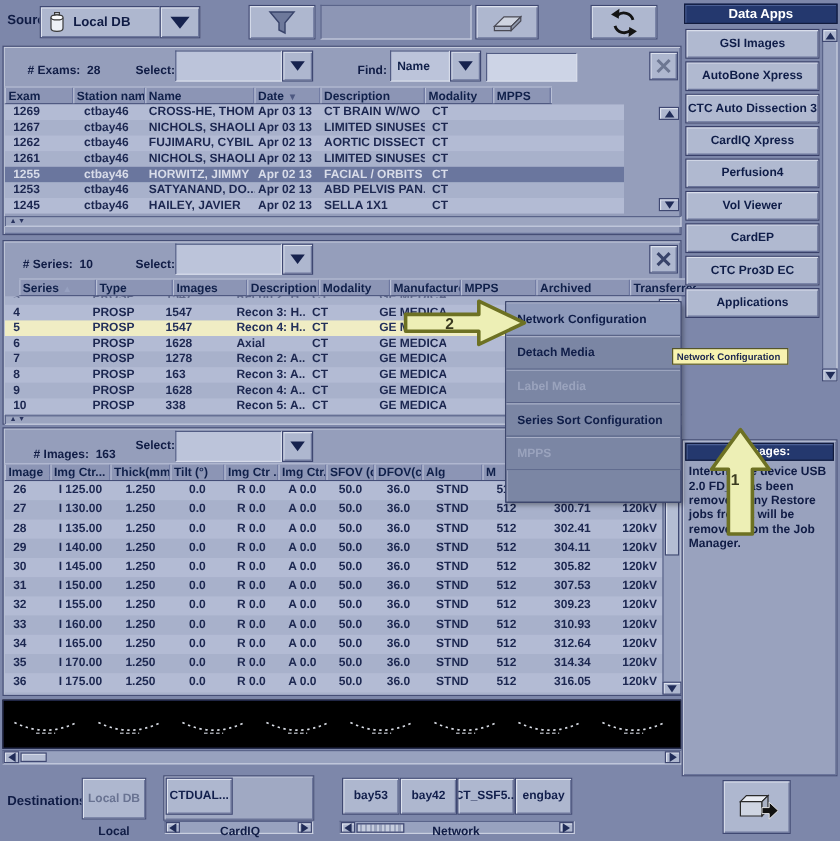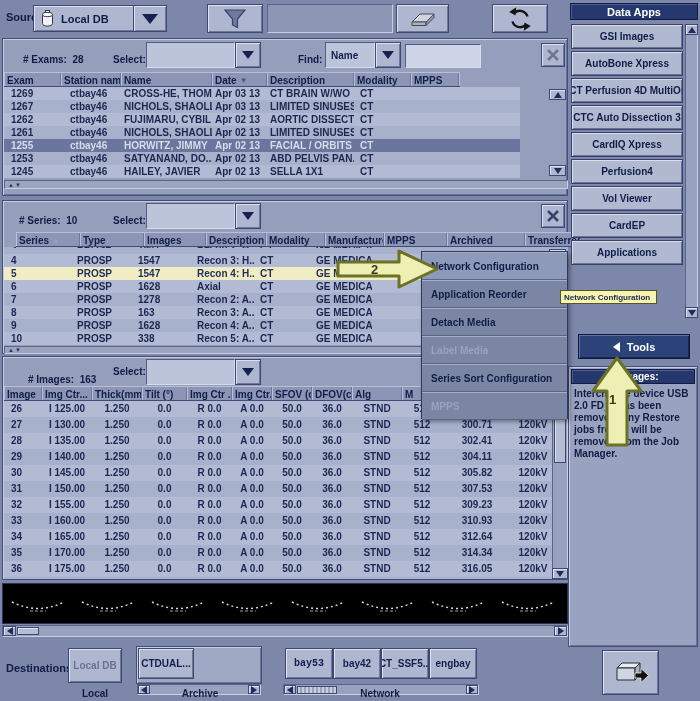--- a/index.html
+++ b/index.html
@@ -713,25 +713,25 @@
   <div class="abs panel" style="left:136px;top:646px;width:126px;height:38px;background:#a0a9c3;"></div>
   <div class="abs btn" style="left:138px;top:648px;width:56px;height:31px;font-size:10px;">CTDUAL...</div>
   <div class="abs track" style="left:137px;top:684px;width:124px;height:11px;">
     <div class="abs sarrow" style="left:0;top:0;width:12px;height:9px;">
         <span class="tl"></span>
       </div>
     <div class="abs sarrow" style="right:0;top:0;width:12px;height:9px;">
         <span class="tr"></span>
       </div>
   </div>
-  <div class="abs caption" style="left:160px;top:688px;width:80px;">Archive</div>
+  <div class="abs caption" style="left:160px;top:688px;width:80px;">CardIQ</div>
 
   <div class="abs" style="left:285px;top:648px;display:flex;">
 
-  <div class="btn i0" style="width:48px;height:31px;font-size:10px;overflow:hidden;font-family:Liberation Mono, monospace;">bay53</div>
+  <div class="btn i0" style="width:48px;height:31px;font-size:10px;overflow:hidden;">bay53</div>
       <div class="btn i1" style="width:48px;height:31px;font-size:10px;overflow:hidden;">bay42</div>
       <div class="btn i2" style="width:48px;height:31px;font-size:10px;overflow:hidden;">CT_SSF5...</div>
       <div class="btn i3" style="width:48px;height:31px;font-size:10px;overflow:hidden;">engbay</div>
     </div>
   <div class="abs track" style="left:283px;top:684px;width:196px;height:11px;">
     <div class="abs sarrow" style="left:0;top:0;width:12px;height:9px;">
         <span class="tl"></span>
       </div>
     <div class="abs" style="left:13px;top:1px;width:40px;height:8px;background:repeating-linear-gradient(90deg,#c6cdde 0 2px,#9aa3bd 2px 4px);border:1px solid #3f4872;"></div>
     <div class="abs sarrow" style="right:0;top:0;width:12px;height:9px;">
@@ -749,57 +749,50 @@
           <path d="M22 15 h6 v-4.5 l7.5 7 -7.5 7 v-4.5 h-6 z" fill="#111" stroke="#e8e8e8" stroke-width="0.8"></path>
         </svg>
     </span>
   </div>
 
   <div class="abs hdr-dark" style="left:570px;top:3px;width:128px;height:17px;">Data Apps</div>
   <div class="abs apps-col" style="left:571px;top:24px;width:112px;">
 
   <div class="app-btn i0">GSI Images</div>
       <div class="app-btn i1">AutoBone Xpress</div>
-      <div class="app-btn i2">CT Perfusion 4D MultiOr</div>
       <div class="app-btn i3">CTC Auto Dissection 3</div>
       <div class="app-btn i4">CardIQ Xpress</div>
       <div class="app-btn i5">Perfusion4</div>
       <div class="app-btn i6">Vol Viewer</div>
       <div class="app-btn i7">CardEP</div>
+      <div class="app-btn i9">CTC Pro3D EC</div>
       <div class="app-btn i10">Applications</div>
     </div>
   <div class="abs track" style="left:685px;top:24px;width:13px;height:294px;">
     <div class="abs sarrow" style="left:-1px;top:-1px;width:13px;height:11px;">
         <span class="tu"></span>
       </div>
     <div class="abs sarrow" style="left:-1px;bottom:-1px;width:13px;height:11px;">
         <span class="td"></span>
       </div>
   </div>
 
-  <div class="abs tools-btn" style="left:578px;top:334px;width:112px;height:25px;">
-    <span class="tri-left-w"></span>
-    <span>Tools</span>
-  </div>
 
   <div class="abs msg-box" style="left:568px;top:366px;width:130px;height:281px;">
     <div class="abs hdr-dark" style="left:2px;top:2px;width:124px;height:15px;font-size:10px;">Messages:</div>
     <div class="abs msg-body" style="left:5px;top:21px;width:120px;">
 
     <p class="i0">Interchange device USB 2.0 FD_2 has been removed. Any Restore jobs from it will be removed from the Job Manager.</p>
       </div>
   </div>
 
   <div class="abs menu" style="left:421px;top:251px;width:147px;height:168px;">
 
   <div class="menu-item i0 hl">
         <span>Network Configuration</span>
-      </div>
-      <div class="menu-item i1">
-        <span>Application Reorder</span>
       </div>
       <div class="menu-item i2">
         <span>Detach Media</span>
       </div>
       <div class="menu-item i3 disabled">
         <span>Label Media</span>
       </div>
       <div class="menu-item i4">
         <span>Series Sort Configuration</span>
       </div>

